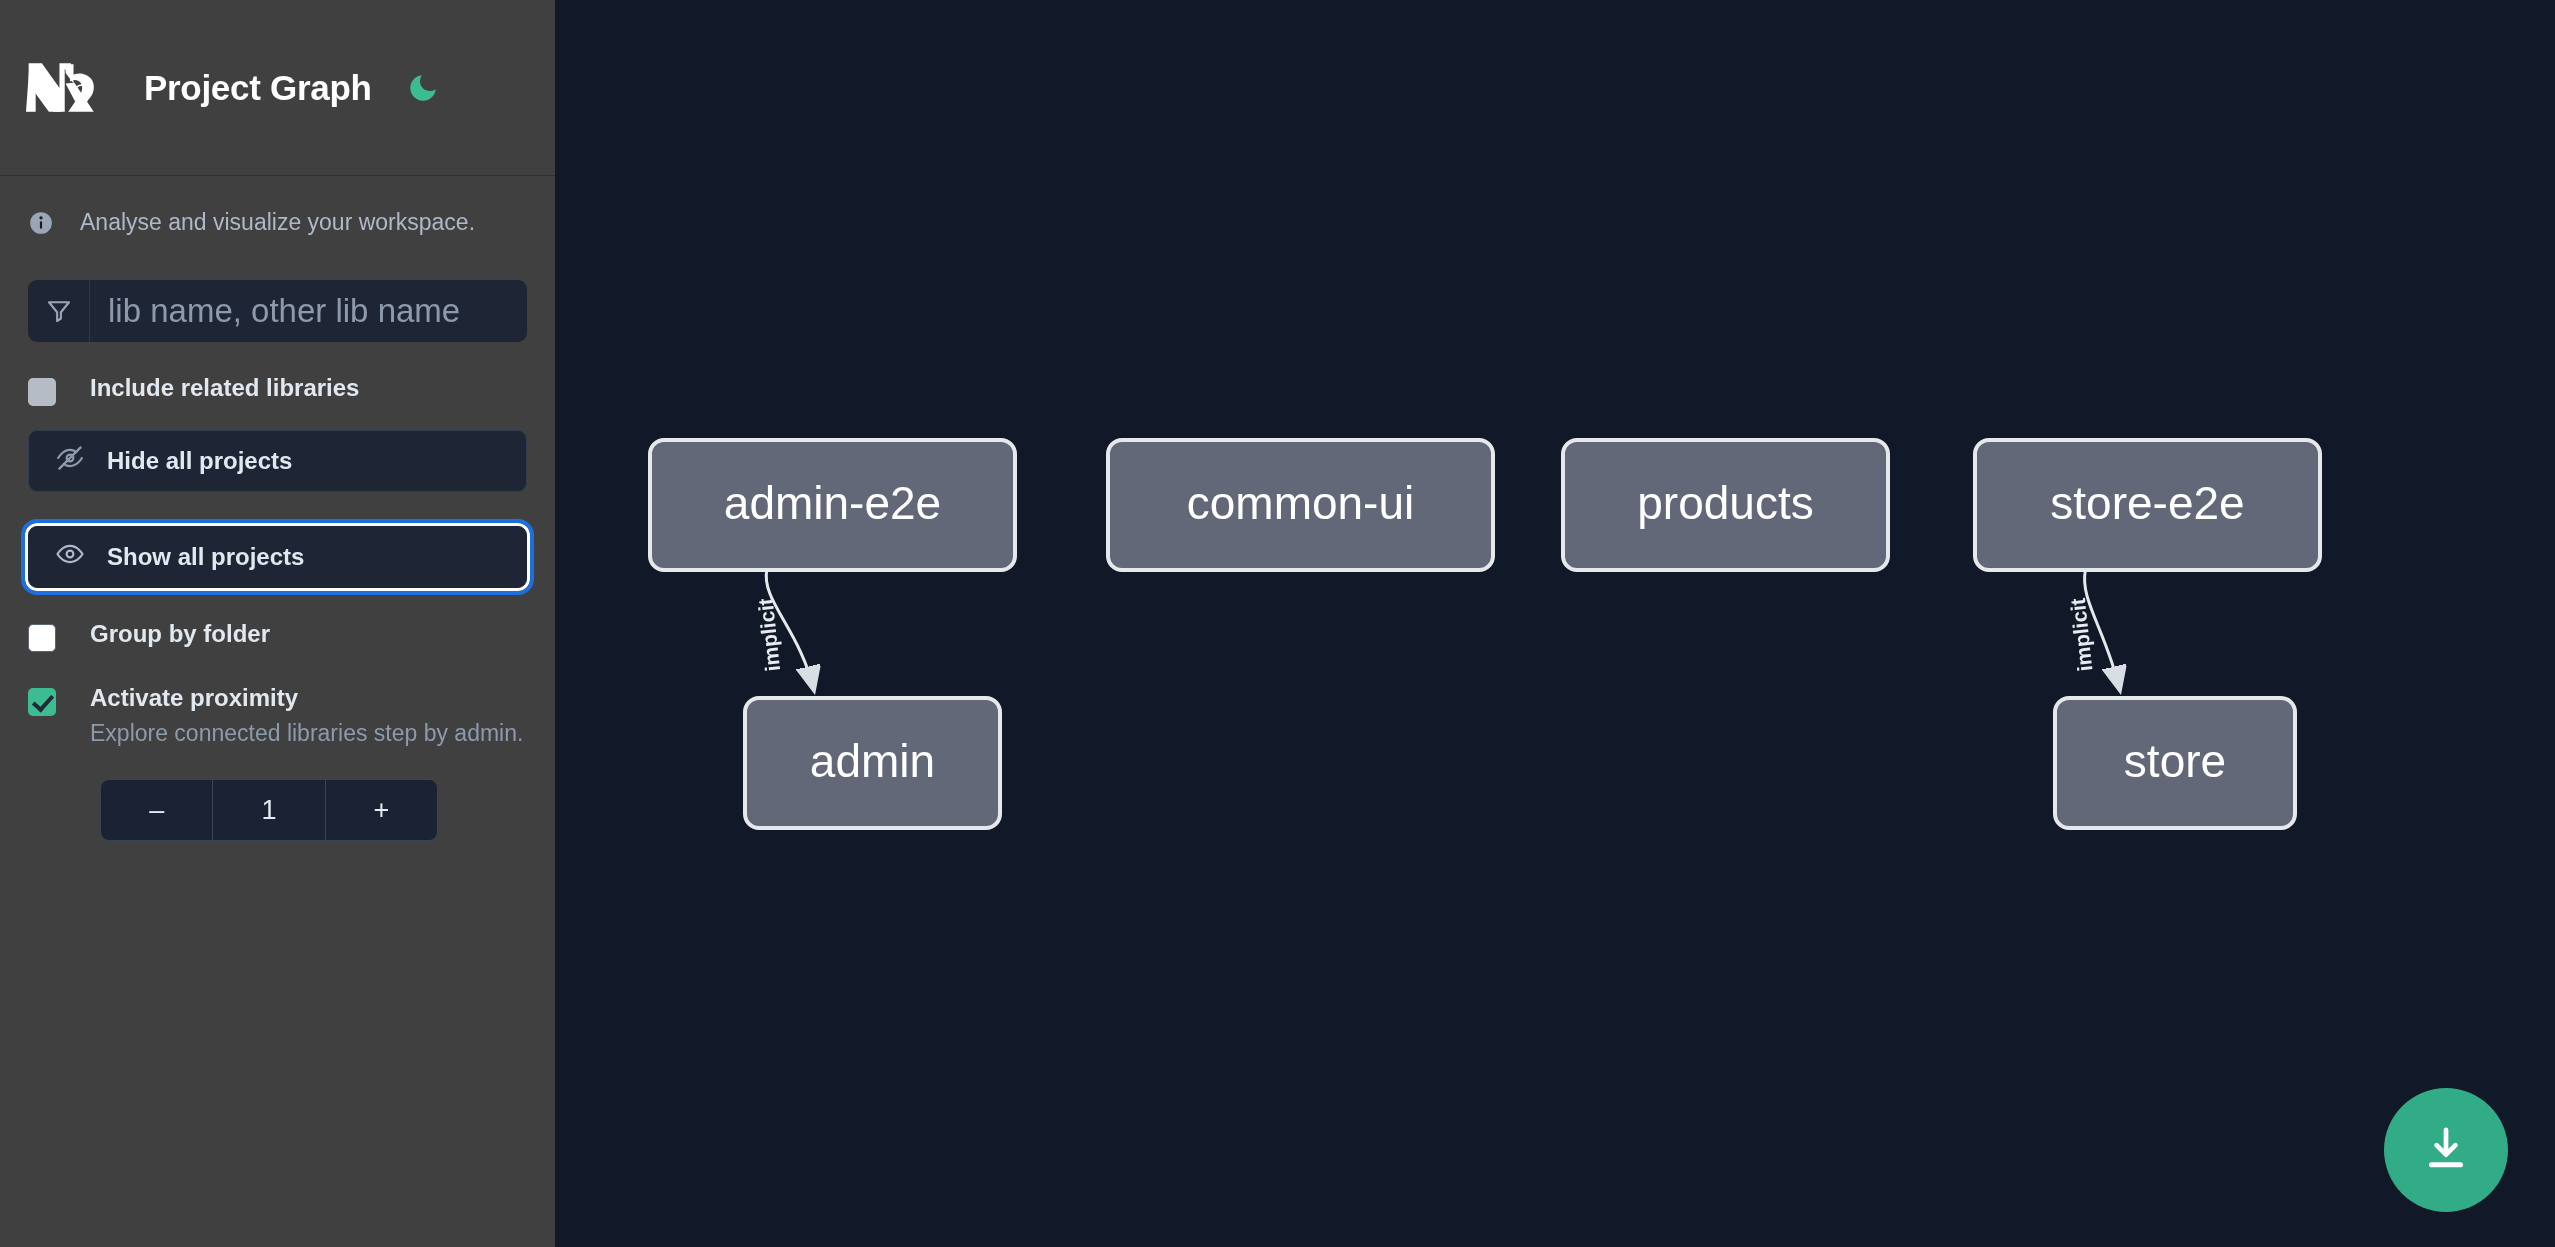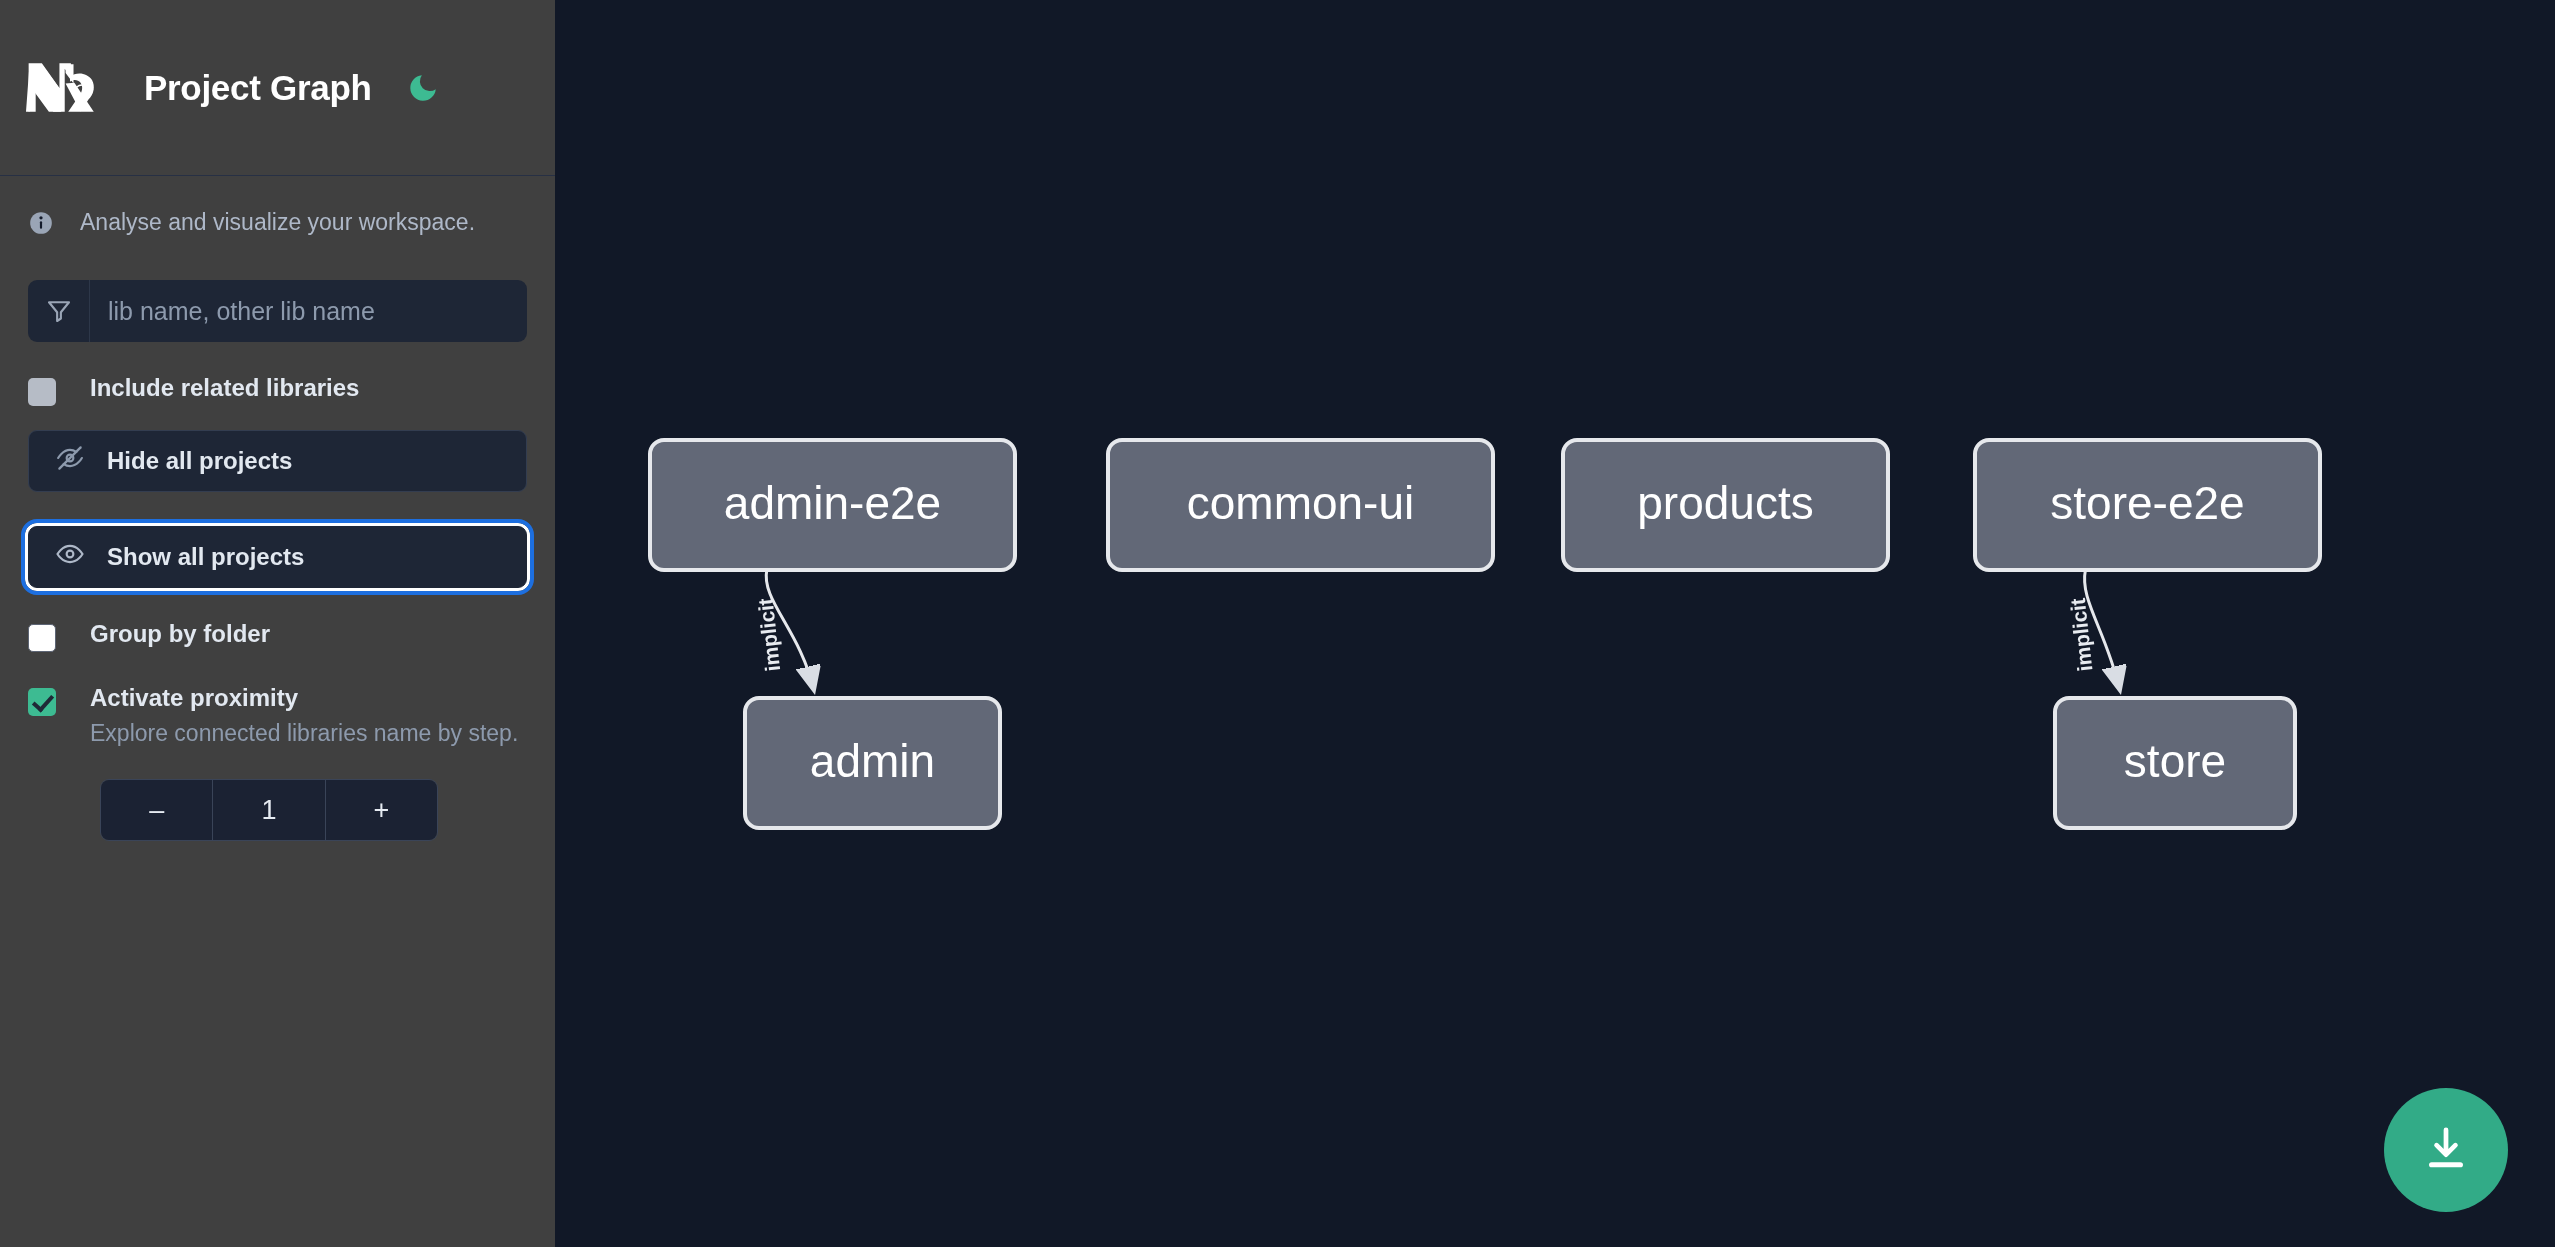--- a/index.html
+++ b/index.html
@@ -62,21 +62,21 @@
     display: flex; align-items: center; justify-content: center;
     border-right: 1px solid #2d3749;
     flex: 0 0 62px;
   }
   .filter-input {
     flex: 1 1 auto;
     height: 62px;
     background: transparent;
     border: none; outline: none;
     color: #d6dde8;
-    font-size: 25px;
+    font-size: 33px;
     font-family: "Liberation Sans", sans-serif;
     padding-left: 18px;
   }
   .filter-input::placeholder { color: #8d9aad; }
 
   .opt-block { padding: 32px 28px 0 28px; display: flex; gap: 34px; align-items: flex-start; }
   .cb {
     width: 28px; height: 28px; flex: 0 0 28px;
     border-radius: 5px; margin-top: 4px;
     position: relative; cursor: pointer;
@@ -274,21 +274,21 @@
       <span class="cb cb-white"></span>
       <div class="opt-texts">
         <div class="opt-title">Group by folder</div>
       </div>
     </div>
 
     <div class="opt-block">
       <span class="cb cb-green"></span>
       <div class="opt-texts">
         <div class="opt-title">Activate proximity</div>
-        <div class="opt-desc">Explore connected libraries name by step.</div>
+        <div class="opt-desc">Explore connected libraries step by admin.</div>
       </div>
     </div>
 
     <div class="stepper-wrap">
       <div class="stepper">
         <button>–</button>
         <div class="val">1</div>
         <button>+</button>
       </div>
     </div>

